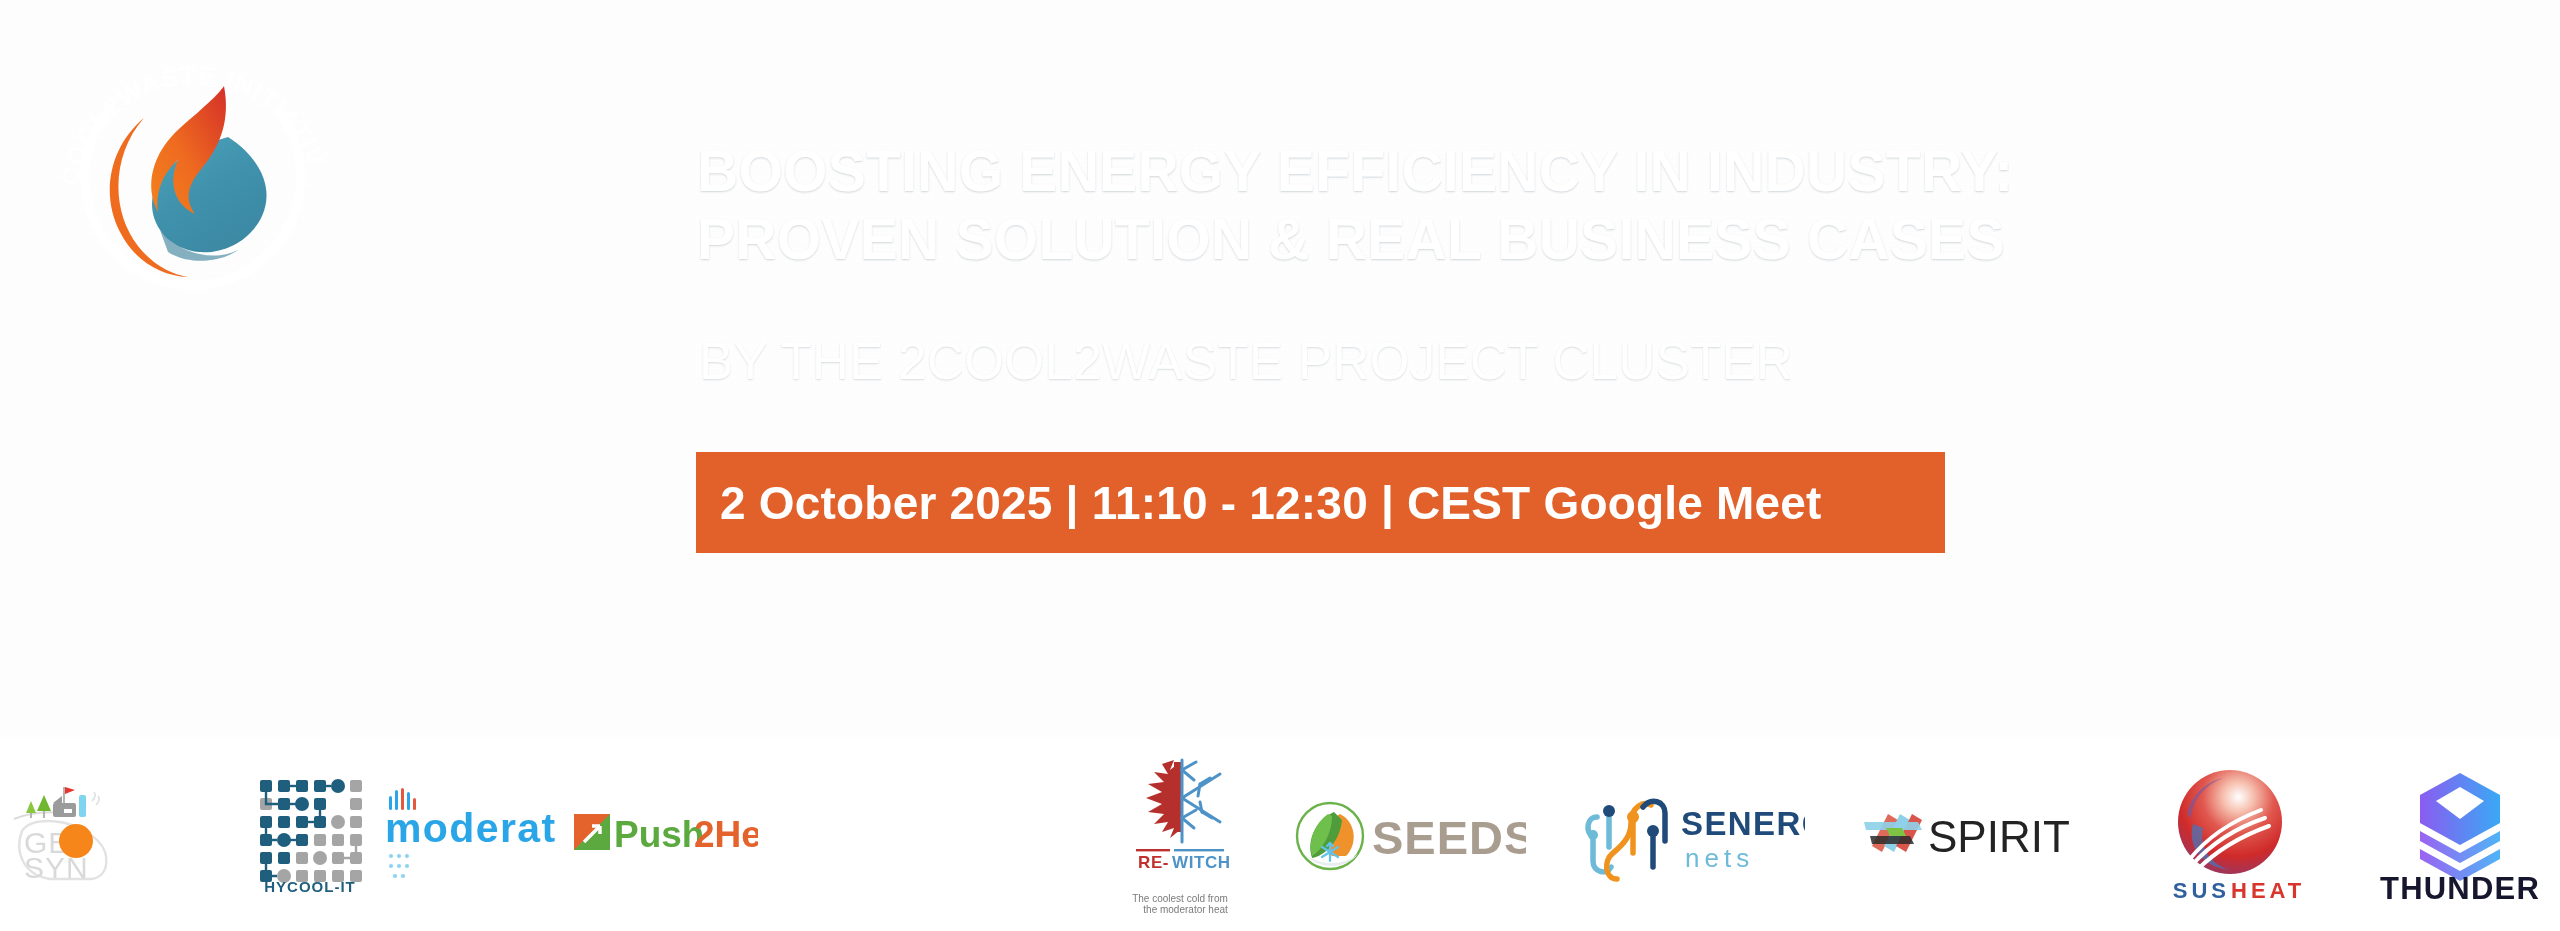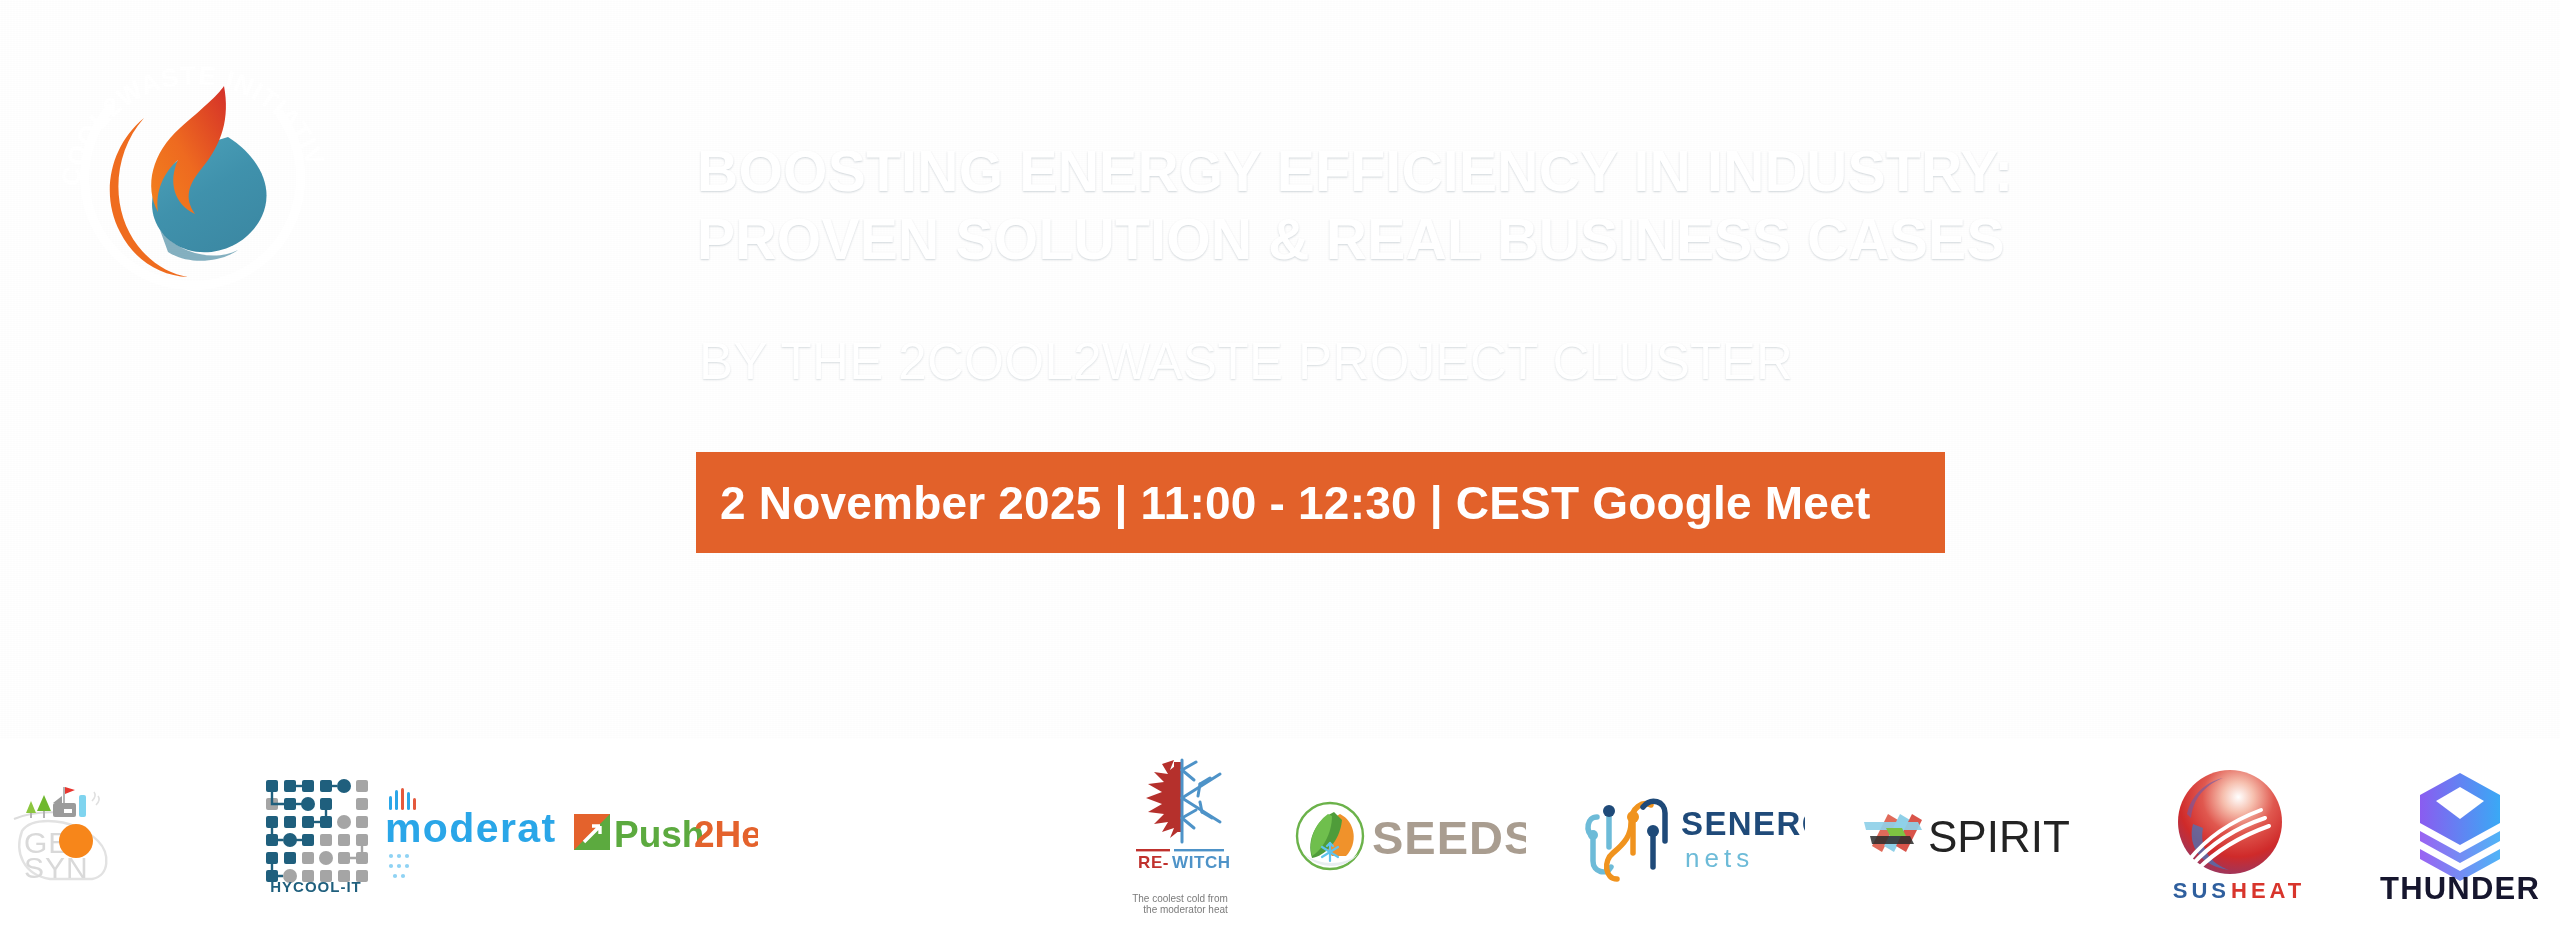--- a/index.html
+++ b/index.html
@@ -188,21 +188,21 @@
   </div>
 
   <div id="headline">
     <span class="line">BOOSTING ENERGY EFFICIENCY IN INDUSTRY:</span>
     <span class="line">PROVEN SOLUTION &amp; REAL BUSINESS CASES</span>
   </div>
 
   <div id="subtitle">BY THE 2COOL2WASTE PROJECT CLUSTER</div>
 
   <div id="date-chip">
-    <span>2 November 2025 | 11:00 - 12:30 | CEST Google Meet</span>
+    <span>2 October 2025 | 11:10 - 12:30 | CEST Google Meet</span>
   </div>
 
   <div id="logo-strip">
 
     <div class="logo-slot" style="left:2px; width:120px;">
       <svg width="112" height="112" viewBox="0 0 112 112">
         <path d="M16,52 C8,74 18,96 44,100 L86,100 C104,97 104,74 92,62 C82,52 64,42 42,42 C28,42 20,46 16,52 Z" fill="none" stroke="#e2e2e2" stroke-width="2.4"></path>
         <path d="M8,40 C22,34 40,32 58,34" fill="none" stroke="#dcdcdc" stroke-width="2"></path>
         <g>
           <path d="M20,34 l5,-12 l5,12 z" fill="#8cc63f"></path>
@@ -219,21 +219,21 @@
         </g>
         <rect x="73" y="16" width="7" height="22" rx="2" fill="#7fd4ef"></rect>
         <path d="M86,22 q5,-5 2,-9 M90,26 q5,-5 2,-9" fill="none" stroke="#e0e0e0" stroke-width="1.6"></path>
         <text x="18" y="74" font-family="'Liberation Sans', sans-serif" font-size="30" fill="#d9d9d9" letter-spacing="1">GEO</text>
         <text x="18" y="99" font-family="'Liberation Sans', sans-serif" font-size="30" fill="#d9d9d9" letter-spacing="1">SYN</text>
         <circle cx="70" cy="62" r="17" fill="#f7861a"></circle>
       </svg>
     </div>
 
 
-    <div class="logo-slot" style="left:250px; width:120px;align-items:flex-end;">
+    <div class="logo-slot" style="left:250px; width:120px;">
       <svg width="108" height="118" viewBox="0 0 108 118">
         <g fill="#1f5f7d">
           <rect x="4" y="4" width="12" height="12" rx="2"></rect>
           <rect x="22" y="4" width="12" height="12" rx="2"></rect>
           <rect x="40" y="4" width="12" height="12" rx="2"></rect>
           <rect x="58" y="4" width="12" height="12" rx="2"></rect>
           <circle cx="82" cy="10" r="7"></circle>
           <rect x="22" y="22" width="12" height="12" rx="2"></rect>
           <circle cx="46" cy="28" r="7"></circle>
           <rect x="58" y="22" width="12" height="12" rx="2"></rect>

